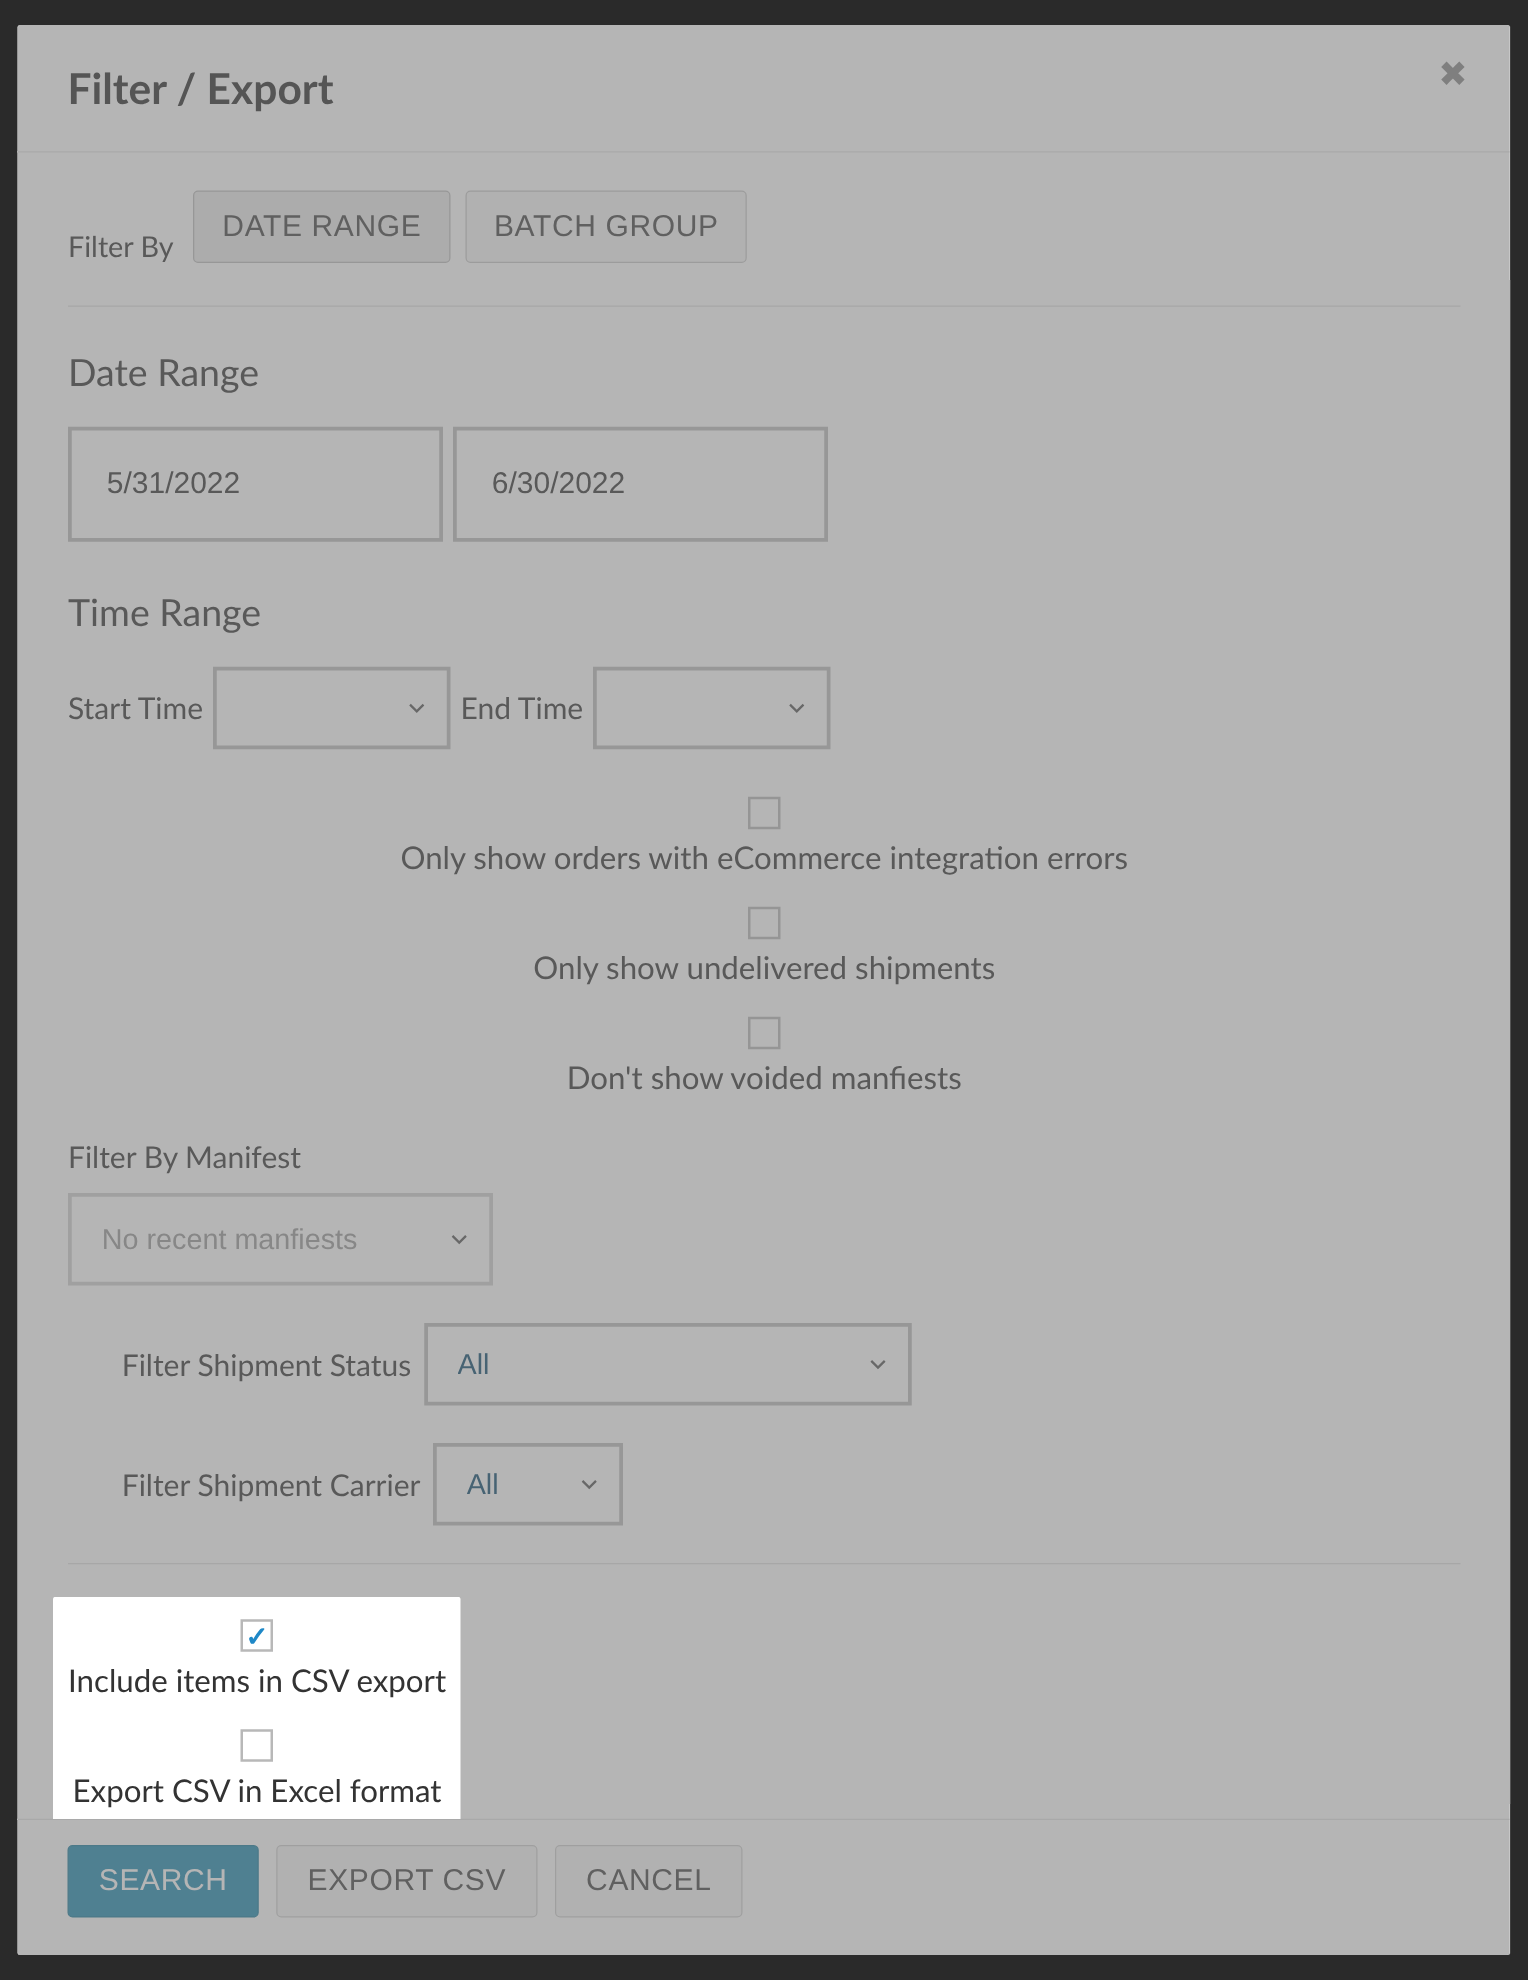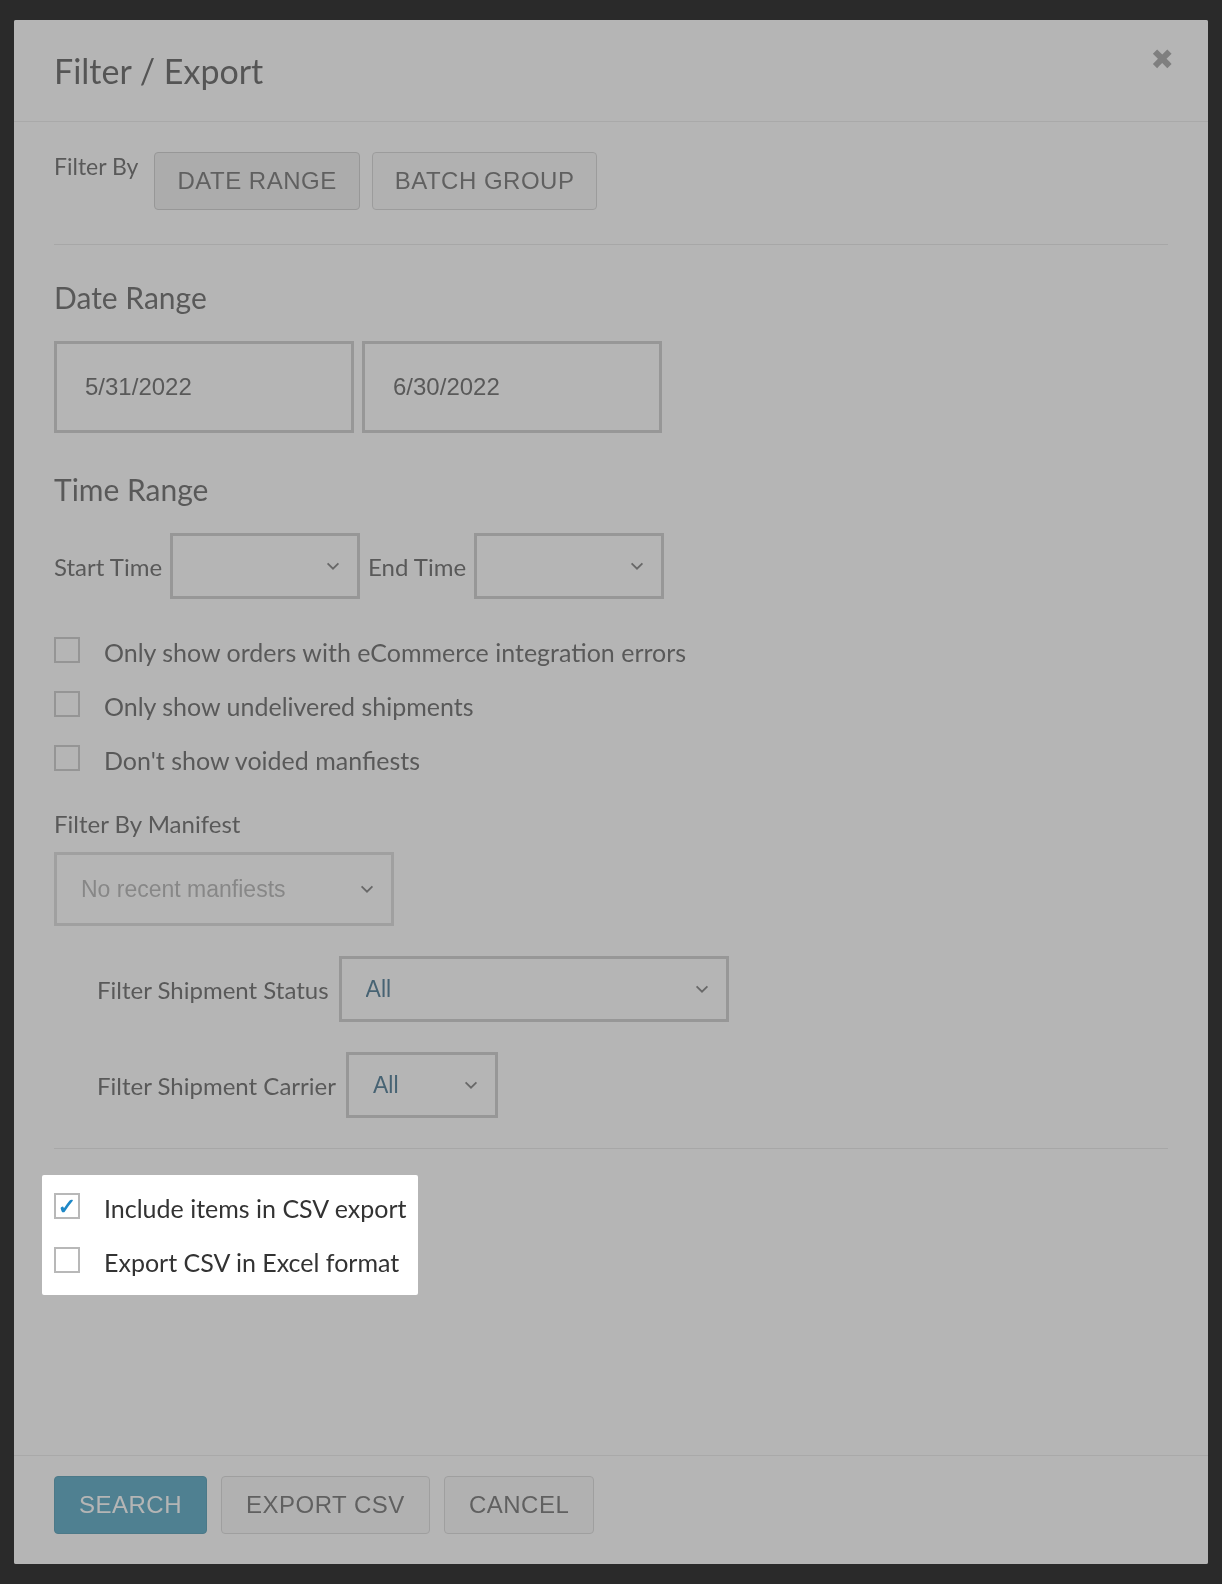--- a/index.html
+++ b/index.html
@@ -36,39 +36,39 @@
   }
   .modal-header {
     padding: 30px 40px 30px 40px;
     border-bottom: 1px solid #e5e5e5;
     display: flex;
     justify-content: space-between;
     align-items: flex-start;
   }
   .modal-title {
     font-size: 34px;
-    font-weight: 400;
+    font-weight: 700;
     color: #2b2b2b;
   }
   .close-btn {
     font-size: 28px;
     color: #888;
     cursor: pointer;
     line-height: 1;
     margin-top: -6px;
     margin-right: -6px;
   }
   .modal-body {
     padding: 30px 40px 20px 40px;
     flex: 1;
     overflow: auto;
   }
   .filter-by-row {
     display: flex;
-    align-items: flex-start;
+    align-items: flex-end;
     gap: 12px;
     padding-bottom: 34px;
     border-bottom: 1px solid #e0e0e0;
     margin-bottom: 34px;
   }
   .filter-by-label {
     font-size: 23px;
     color: #333;
     margin-right: 4px;
   }
@@ -140,23 +140,24 @@
     right: 18px;
     top: 50%;
     transform: translateY(-50%);
     pointer-events: none;
     width: 18px;
     height: 18px;
   }
   .chev svg { width:18px; height:18px; stroke:#555; stroke-width:2; fill:none; }
   .checkbox-row {
     display: flex;
-    align-items: flex-start;
-    gap: 24px;
+    align-items: center;
+    gap: 8px;
     margin-bottom: 24px;
+    flex-direction: column;
   }
   .checkbox {
     width: 26px;
     height: 26px;
     border: 2px solid #b8b8b8;
     background: #fff;
     display: inline-flex;
     align-items: center;
     justify-content: center;
     cursor: pointer;

